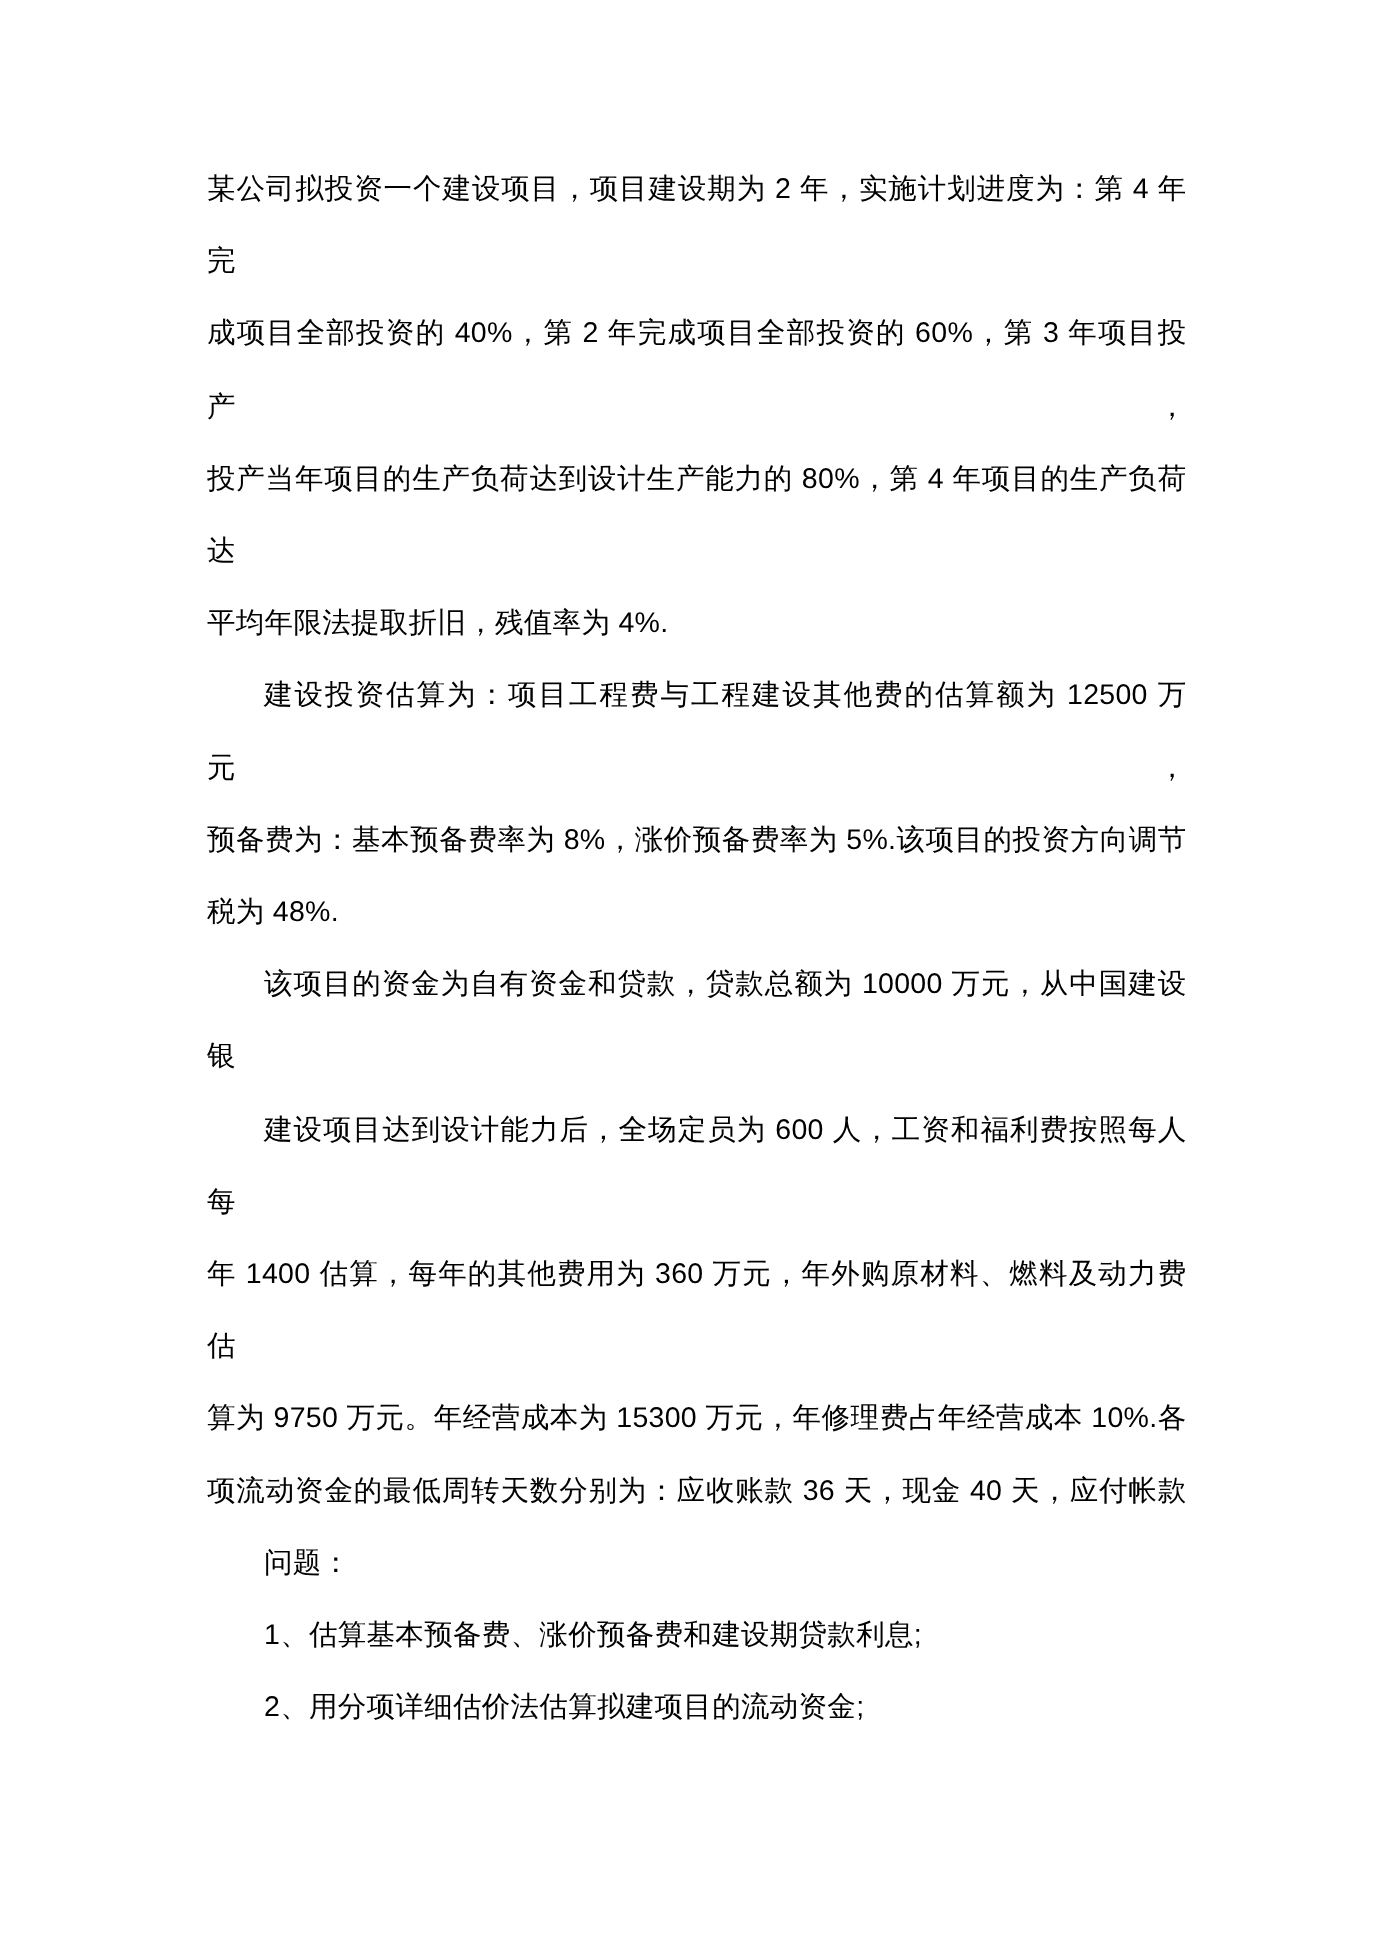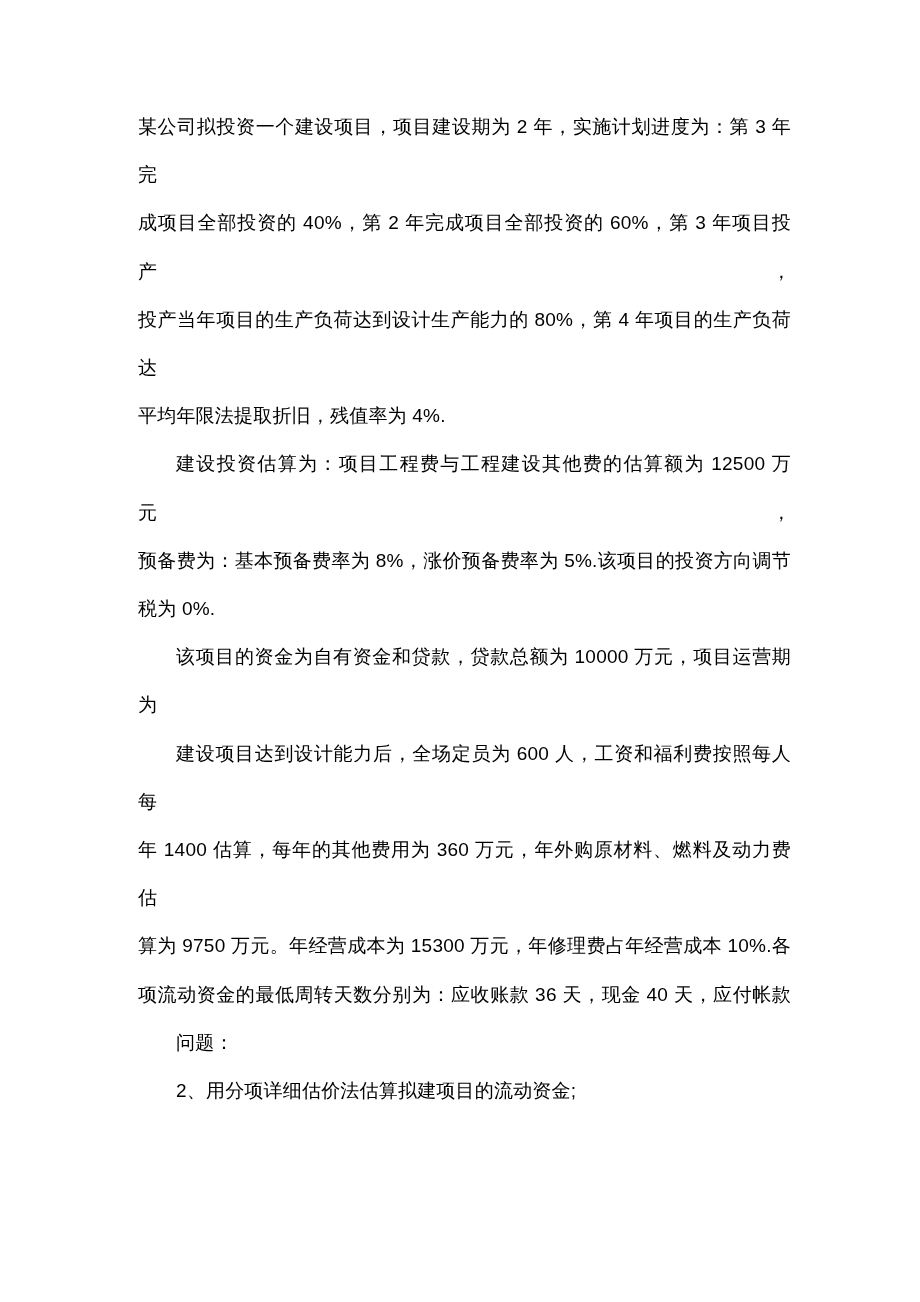--- a/index.html
+++ b/index.html
@@ -35,29 +35,30 @@
   .line.just {
     text-align: justify;
     text-align-last: justify;
   }
 </style>
 </head>
 <body>
 
 <div class="page">
   <div class="content">
-    <div class="line just">某公司拟投资一个建设项目，项目建设期为 2 年，实施计划进度为：第 3 年完</div>
+    <div class="line just">某公司拟投资一个建设项目，项目建设期为 2 年，实施计划进度为：第 4 年完</div>
     <div class="line just">成项目全部投资的 40%，第 2 年完成项目全部投资的 60%，第 3 年项目投产，</div>
     <div class="line just">投产当年项目的生产负荷达到设计生产能力的 80%，第 4 年项目的生产负荷达</div>
     <div class="line">平均年限法提取折旧，残值率为 4%.</div>
     <div class="line indent just">建设投资估算为：项目工程费与工程建设其他费的估算额为 12500 万元，</div>
     <div class="line just">预备费为：基本预备费率为 8%，涨价预备费率为 5%.该项目的投资方向调节</div>
-    <div class="line">税为 0%.</div>
-    <div class="line indent just">该项目的资金为自有资金和贷款，贷款总额为 10000 万元，项目运营期为</div>
+    <div class="line">税为 48%.</div>
+    <div class="line indent just">该项目的资金为自有资金和贷款，贷款总额为 10000 万元，从中国建设银</div>
     <div class="line indent just">建设项目达到设计能力后，全场定员为 600 人，工资和福利费按照每人每</div>
     <div class="line just">年 1400 估算，每年的其他费用为 360 万元，年外购原材料、燃料及动力费估</div>
     <div class="line just">算为 9750 万元。年经营成本为 15300 万元，年修理费占年经营成本 10%.各</div>
     <div class="line just">项流动资金的最低周转天数分别为：应收账款 36 天，现金 40 天，应付帐款</div>
     <div class="line indent">问题：</div>
+    <div class="line indent">1、估算基本预备费、涨价预备费和建设期贷款利息;</div>
     <div class="line indent">2、用分项详细估价法估算拟建项目的流动资金;</div>
 
   </div>
 </div>
 
 </body></html>

